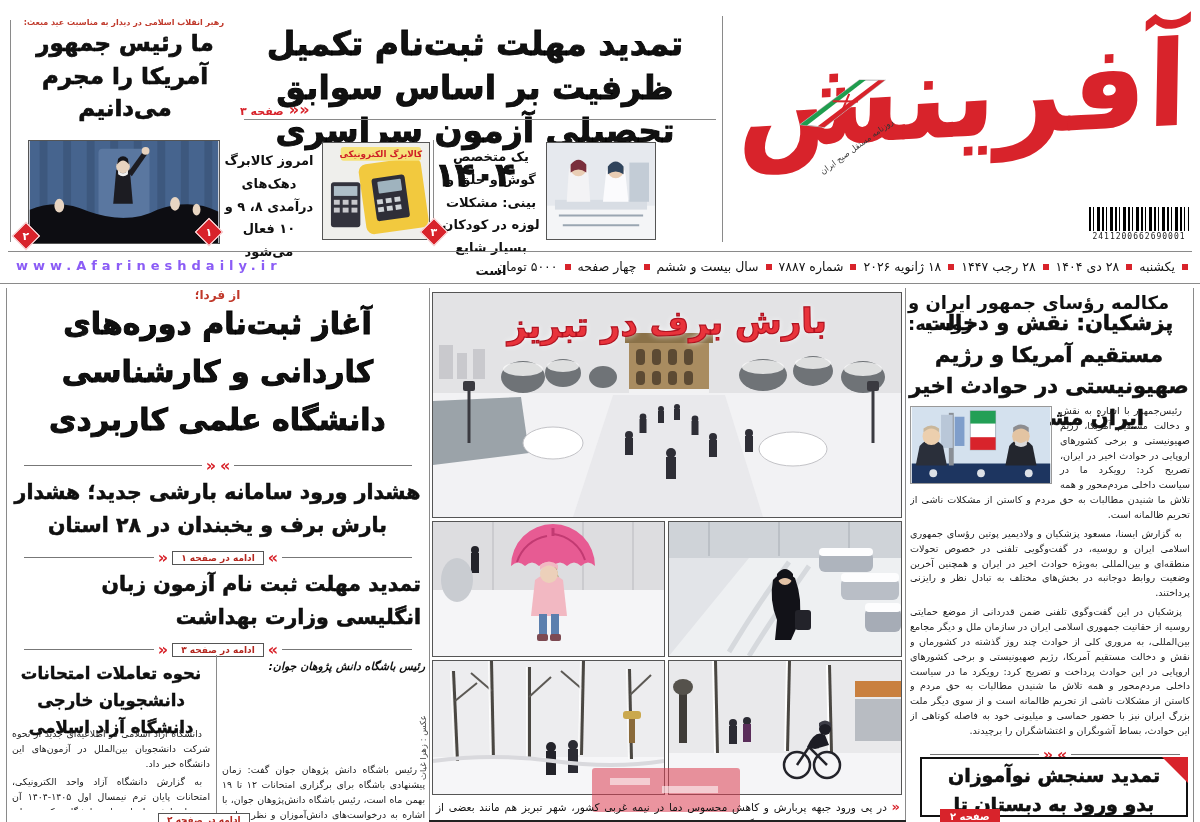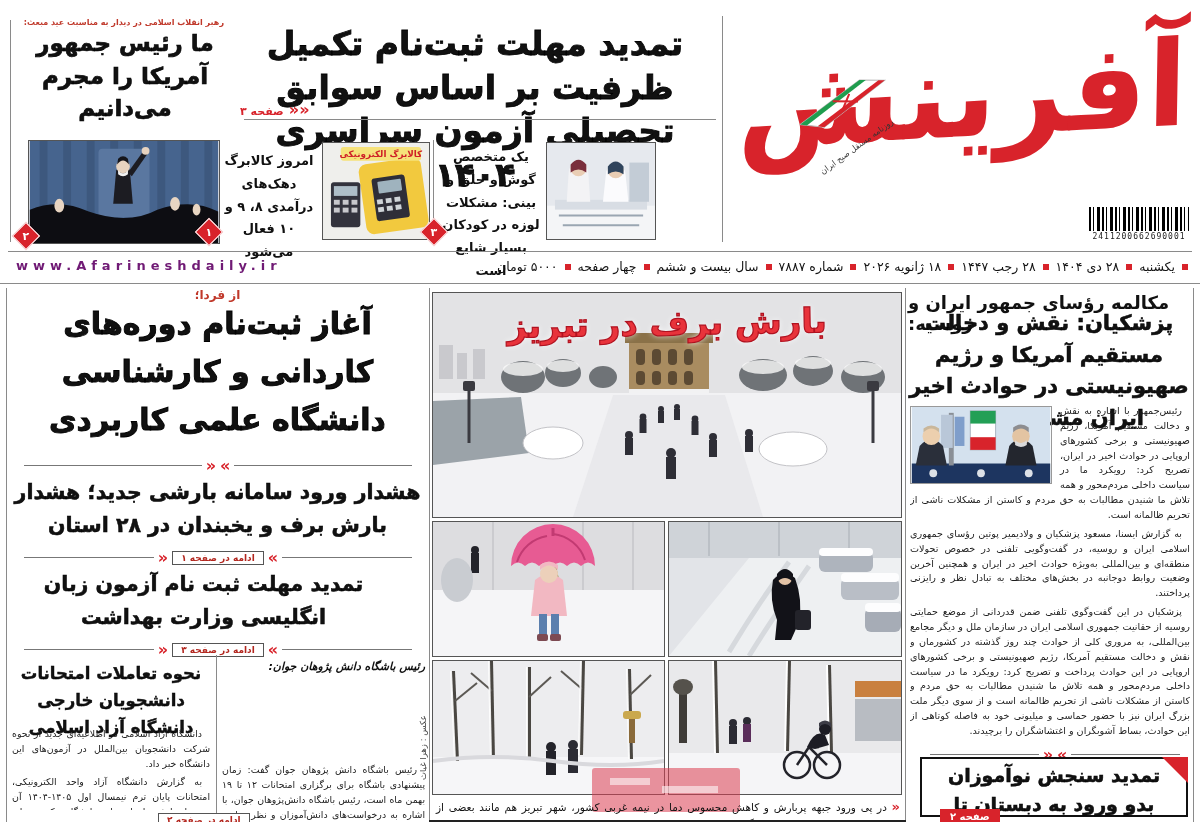--- a/index.html
+++ b/index.html
@@ -40,21 +40,21 @@
 
   .teaser-text { font-size:13px; font-weight:bold; text-align:center; line-height:1.75; }
 
   .diamond {
     position:absolute; width:20px; height:20px; background:#d8232b; transform:rotate(45deg);
     display:flex; align-items:center; justify-content:center; border:1px solid #fff;
   }
   .diamond span { transform:rotate(-45deg); color:#fff; font-size:11px; font-weight:bold; }
 
   
-  .website { font-size:13px; font-weight:bold; letter-spacing:5px; color:#701a75; direction:ltr; }
+  .website { font-size:13px; font-weight:bold; letter-spacing:5px; color:#8b5cf6; direction:ltr; }
   .dateline { display:flex; align-items:center; gap:7px; font-size:12.5px; color:#111; white-space:nowrap; }
   .dateline .sq { width:6px; height:6px; background:#d8232b; display:inline-block; }
 
   
   .rc-kicker { font-size:18px; font-weight:bold; text-align:left; }
   .rc-headline { font-size:21px; font-weight:bold; text-align:center; line-height:1.5; -webkit-text-stroke:0.5px #000; }
   .body-text { font-size:9.6px; line-height:1.55; text-align:justify; color:#1a1a1a; }
   .body-text p { margin-bottom:4px; text-indent:8px; }
   .photo-float { float:left; width:142px; height:78px; margin:2px 8px 4px 0; border:1px solid #999; }
 
@@ -503,21 +503,21 @@
 
   <div class="abs lc-h2" style="left:14px; top:476px; width:407px;">هشدار ورود سامانه بارشی جدید؛ هشدار بارش برف و یخبندان در ۲۸ استان</div>
   <div class="divider" style="left:24px; top:548px; width:388px;">
     <div class="line"></div>
     <span class="chev">»</span>
     <span class="tag-box">ادامه در صفحه ۱</span>
     <span class="chev">«</span>
     <div class="line"></div>
   </div>
 
-  <div class="abs lc-h2" style="left:0; top:568px; width:407px;">تمدید مهلت ثبت نام آزمون زبان انگلیسی وزارت بهداشت</div>
+  <div class="abs lc-h2" style="left:14px; top:568px; width:407px;text-align:right;">تمدید مهلت ثبت نام آزمون زبان انگلیسی وزارت بهداشت</div>
   <div class="divider" style="left:24px; top:640px; width:388px;">
     <div class="line"></div>
     <span class="chev">»</span>
     <span class="tag-box">ادامه در صفحه ۳</span>
     <span class="chev">«</span>
     <div class="line"></div>
   </div>
 
   <div class="vline" style="left:216px; top:655px; height:167px;"></div>
 

